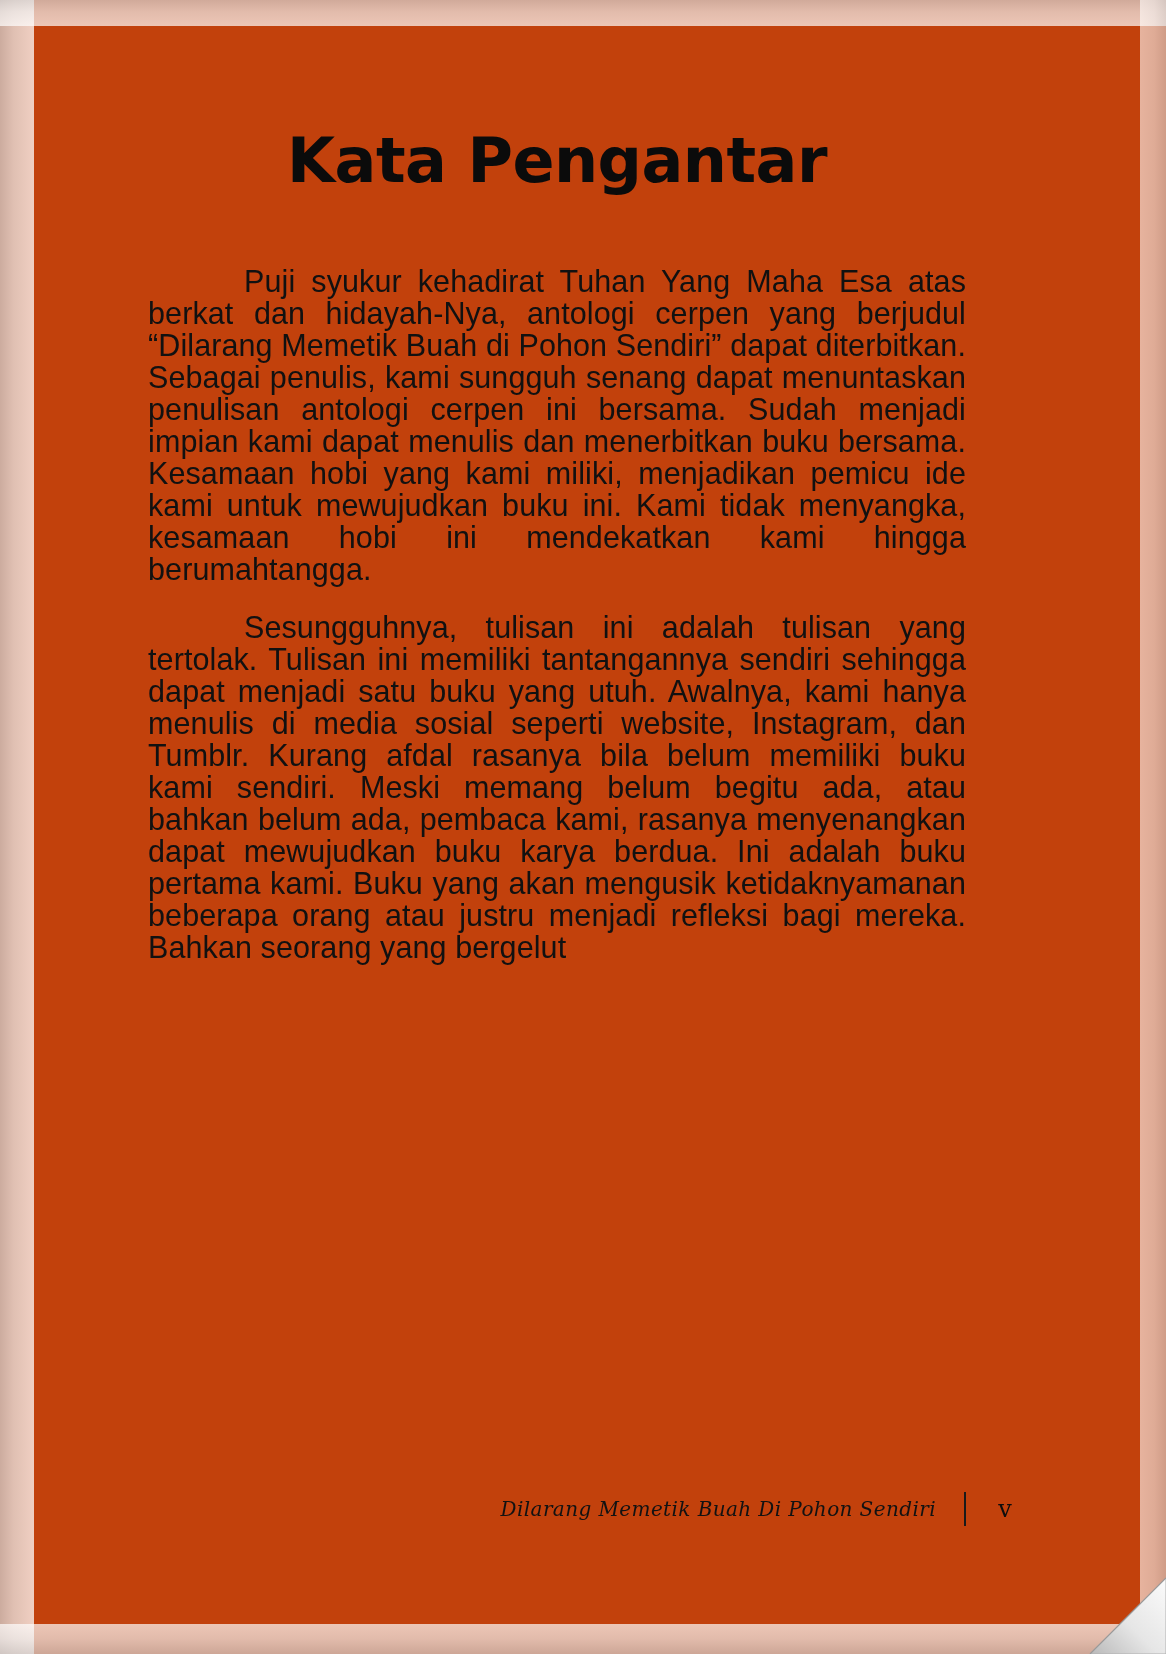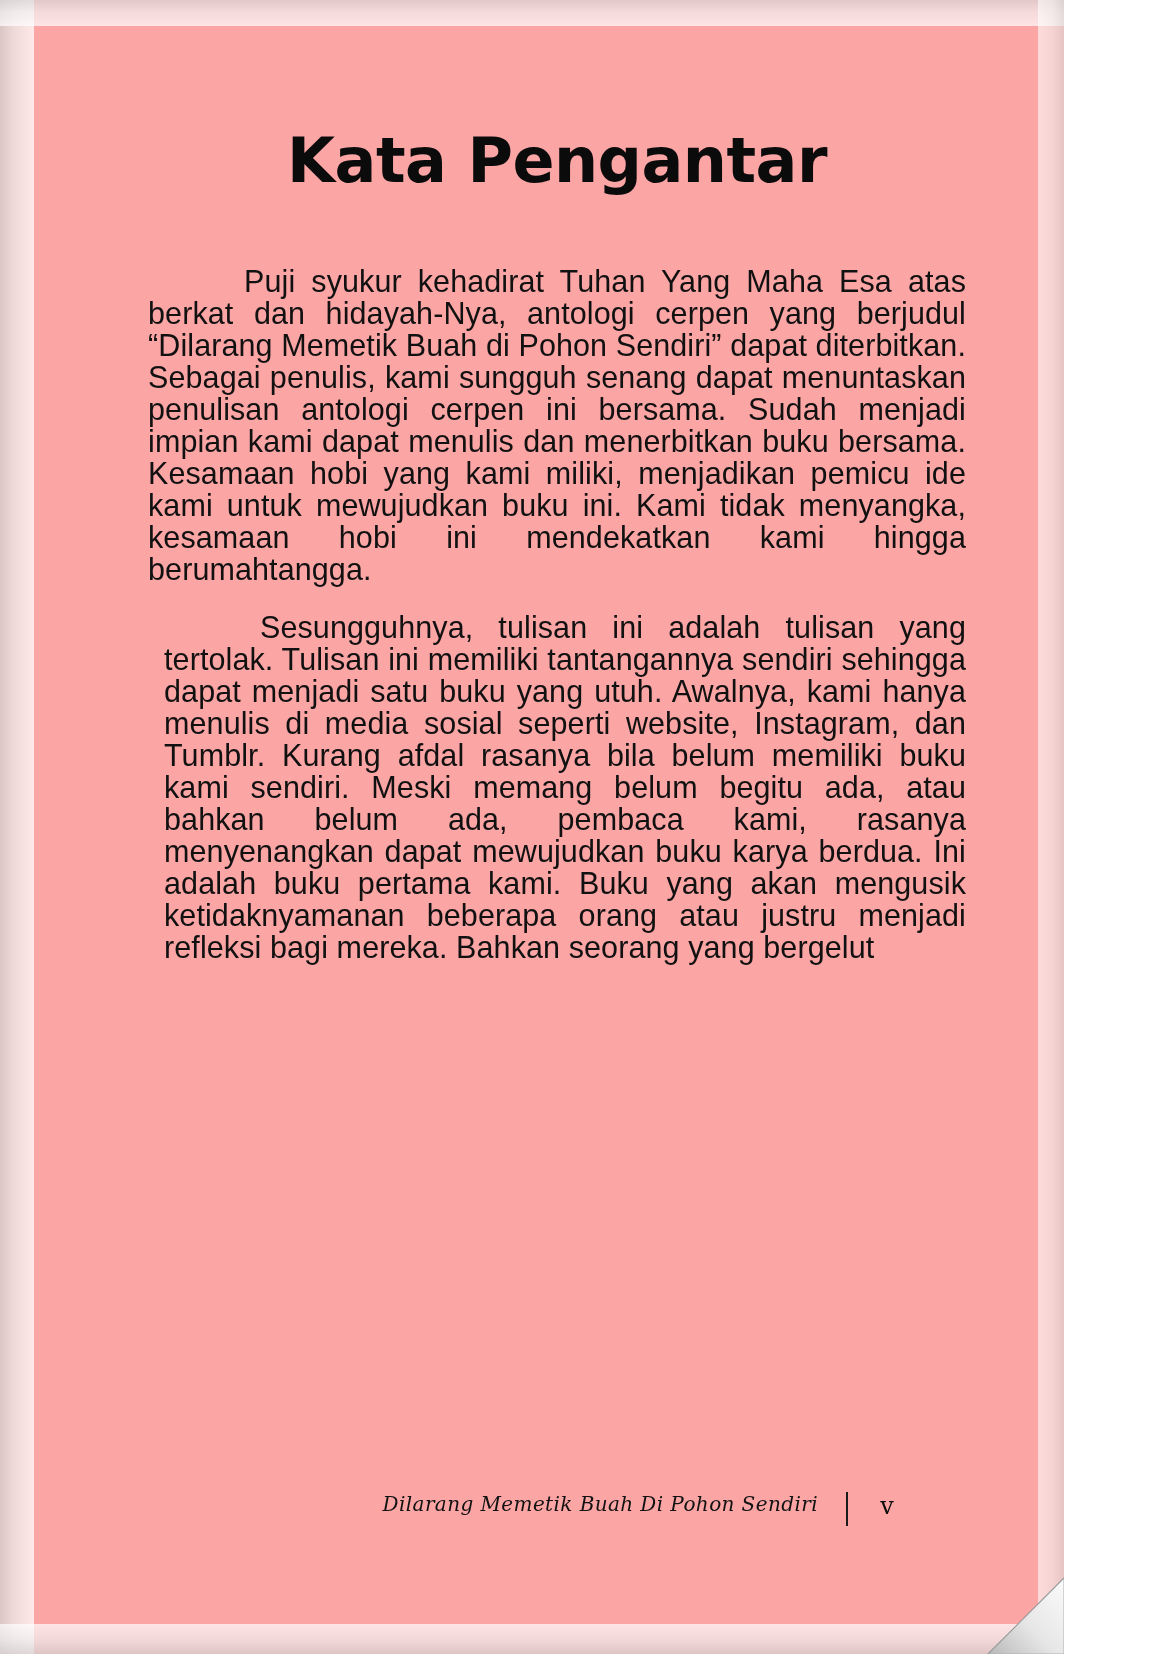--- a/index.html
+++ b/index.html
@@ -2,23 +2,23 @@
 <html><head>
 <meta charset="utf-8">
 <style>
   html, body {
     margin: 0;
     padding: 0;
     background: #ffffff;
   }
   .page {
     position: relative;
-    width: 1064px;
+    width: 1166px;
     height: 1654px;
-    background: #fca5a5;
+    background: #c2410c;
     overflow: hidden;
     font-family: "Liberation Sans", sans-serif;
   }
   
   .page-shadow-left {
     position: absolute;
     left: 0; top: 0;
     width: 34px; height: 100%;
     background: linear-gradient(to right, #cfcfcf 0%, #eaeaea 40%, #ffffff 100%);
     opacity: 0.75;
@@ -71,30 +71,30 @@
     font-family: "Liberation Sans", sans-serif;
     font-size: 30.5px;
     line-height: 32px;
     color: #111111;
     text-align: justify;
     text-justify: inter-word;
     margin: 0 0 26px 0;
     text-indent: 96px;
     letter-spacing: 0.1px;
   }
-  .para:last-child { margin-bottom: 0; margin-left: 16px; }
+  .para:last-child { margin-bottom: 0; }
 
   
   .footer {
     position: absolute;
     left: 148px;
-    right: 166px;
+    right: 150px;
     bottom: 128px;
     display: flex;
-    align-items: flex-start;
+    align-items: center;
     justify-content: flex-end;
     gap: 28px;
   }
   .footer-title {
     font-family: "DejaVu Serif", serif;
     font-style: italic;
     font-size: 20px;
     color: #121212;
     letter-spacing: 0.4px;
     white-space: nowrap;

